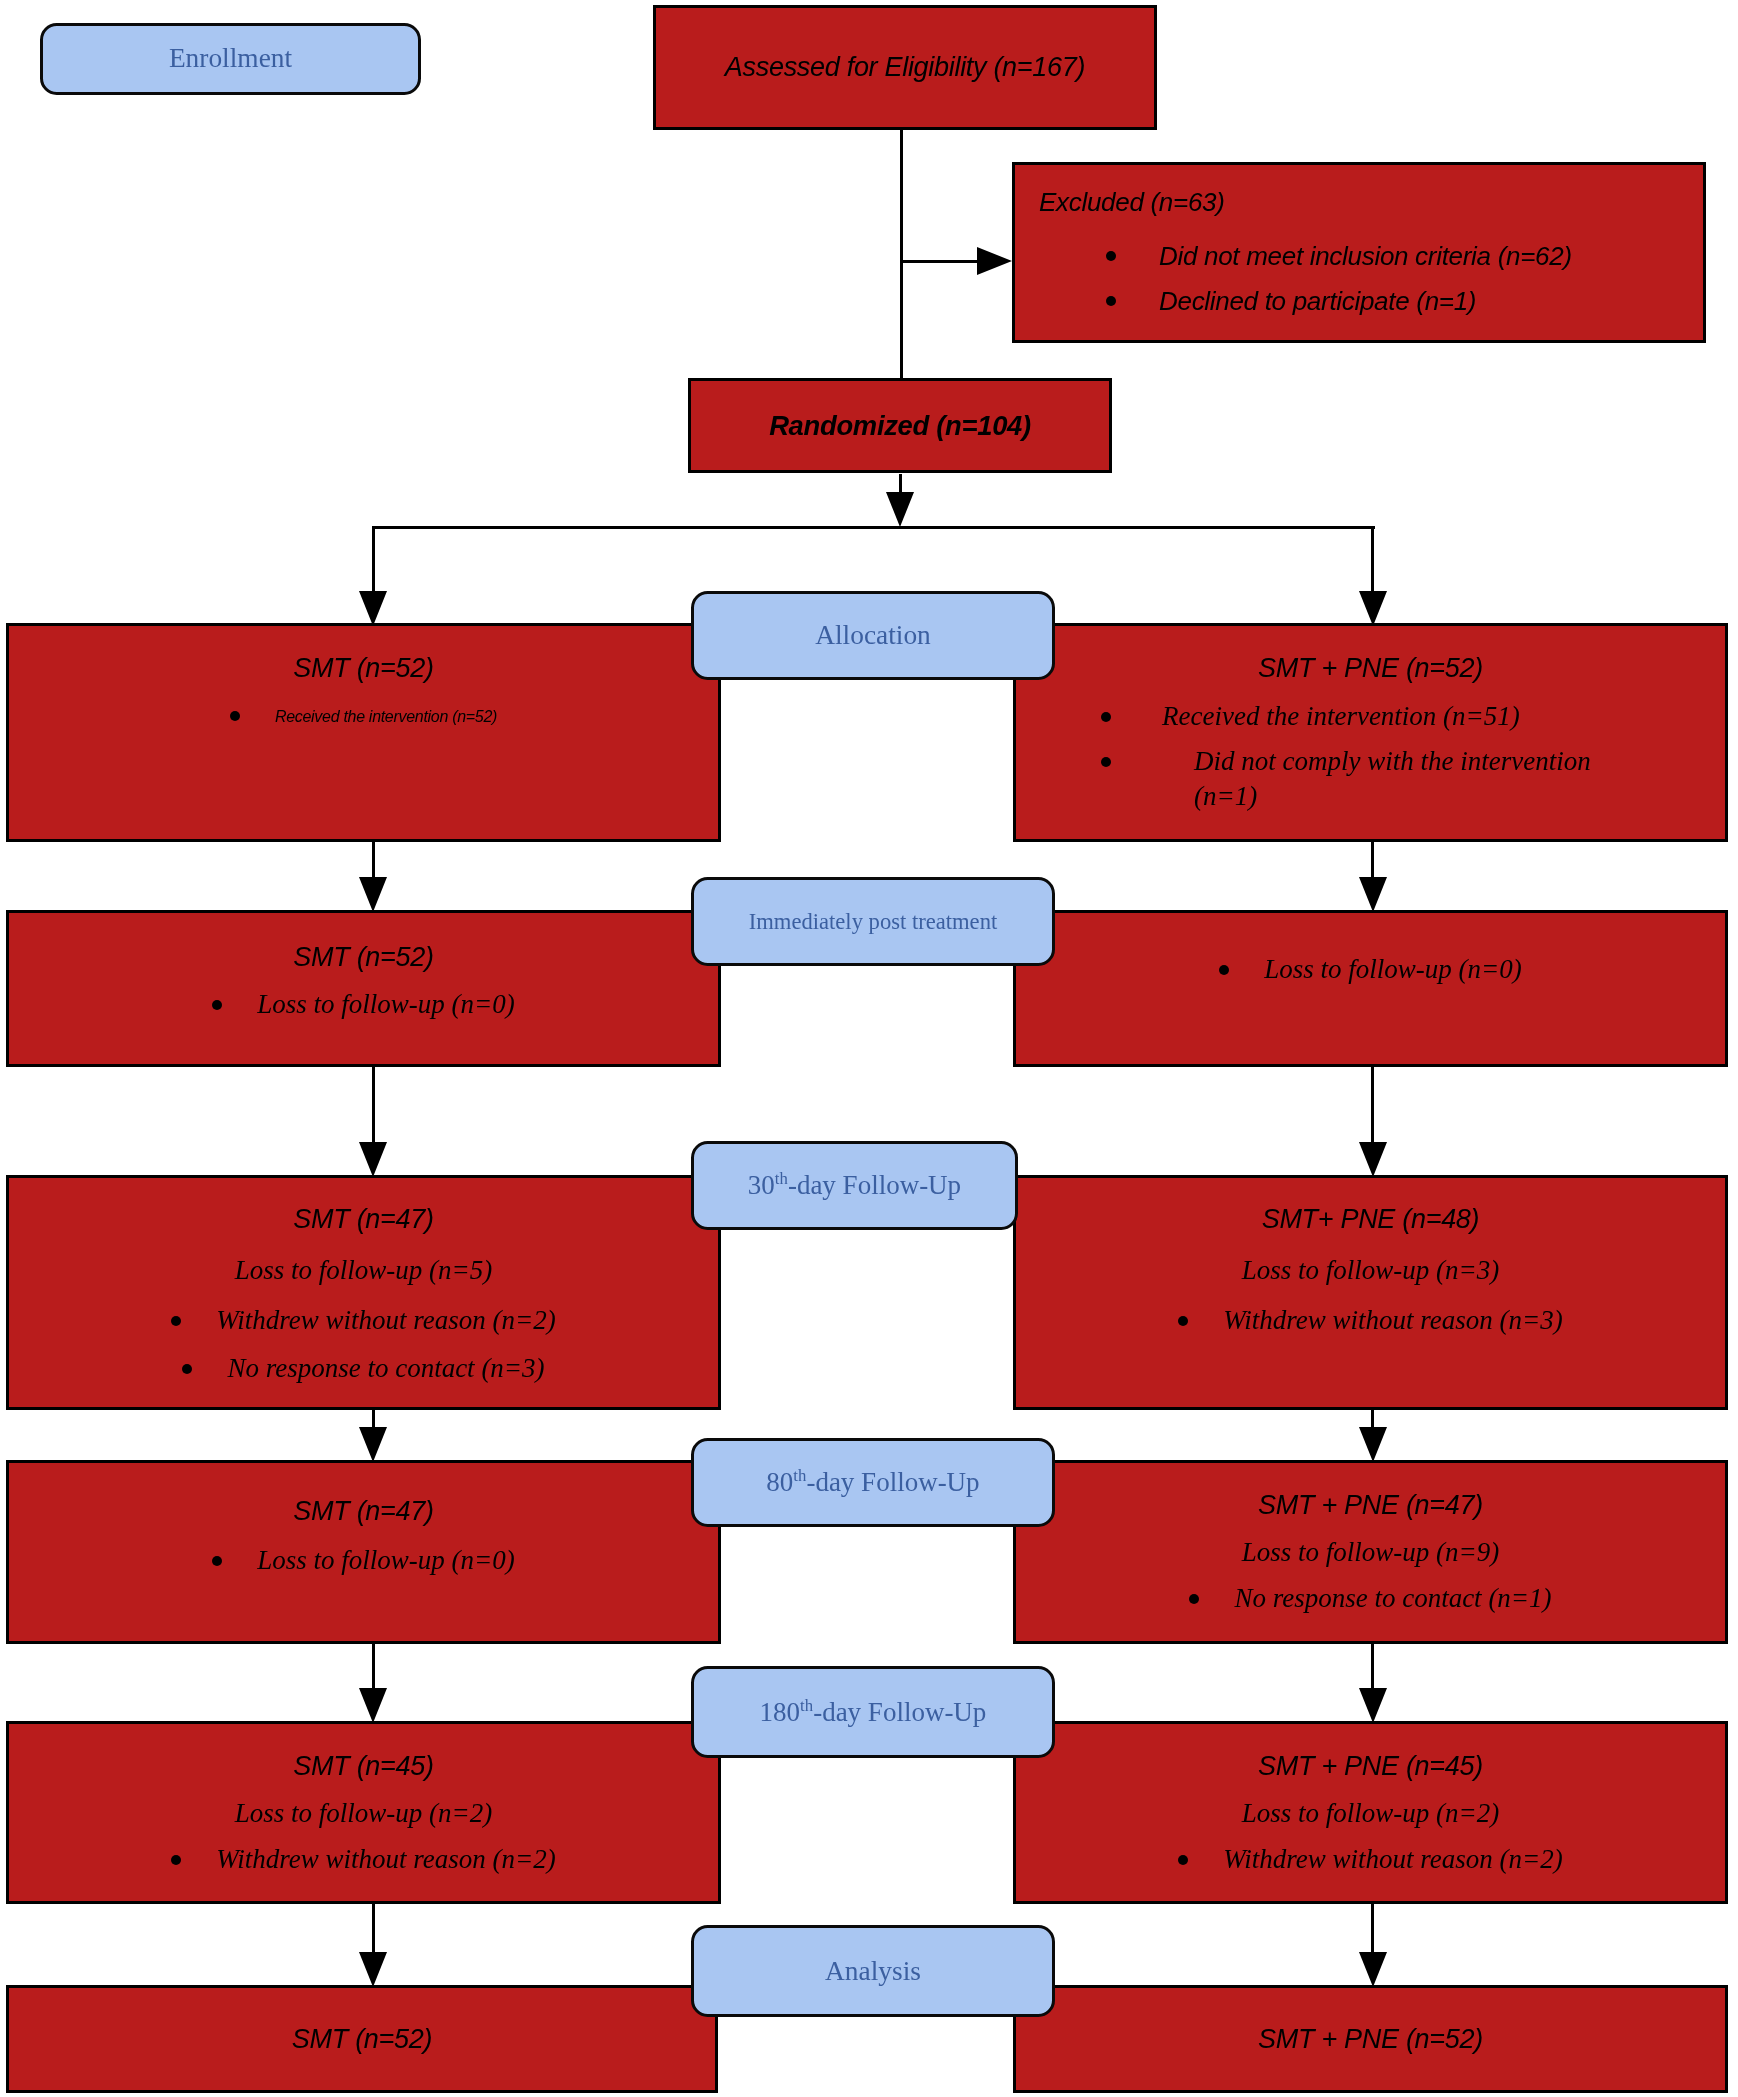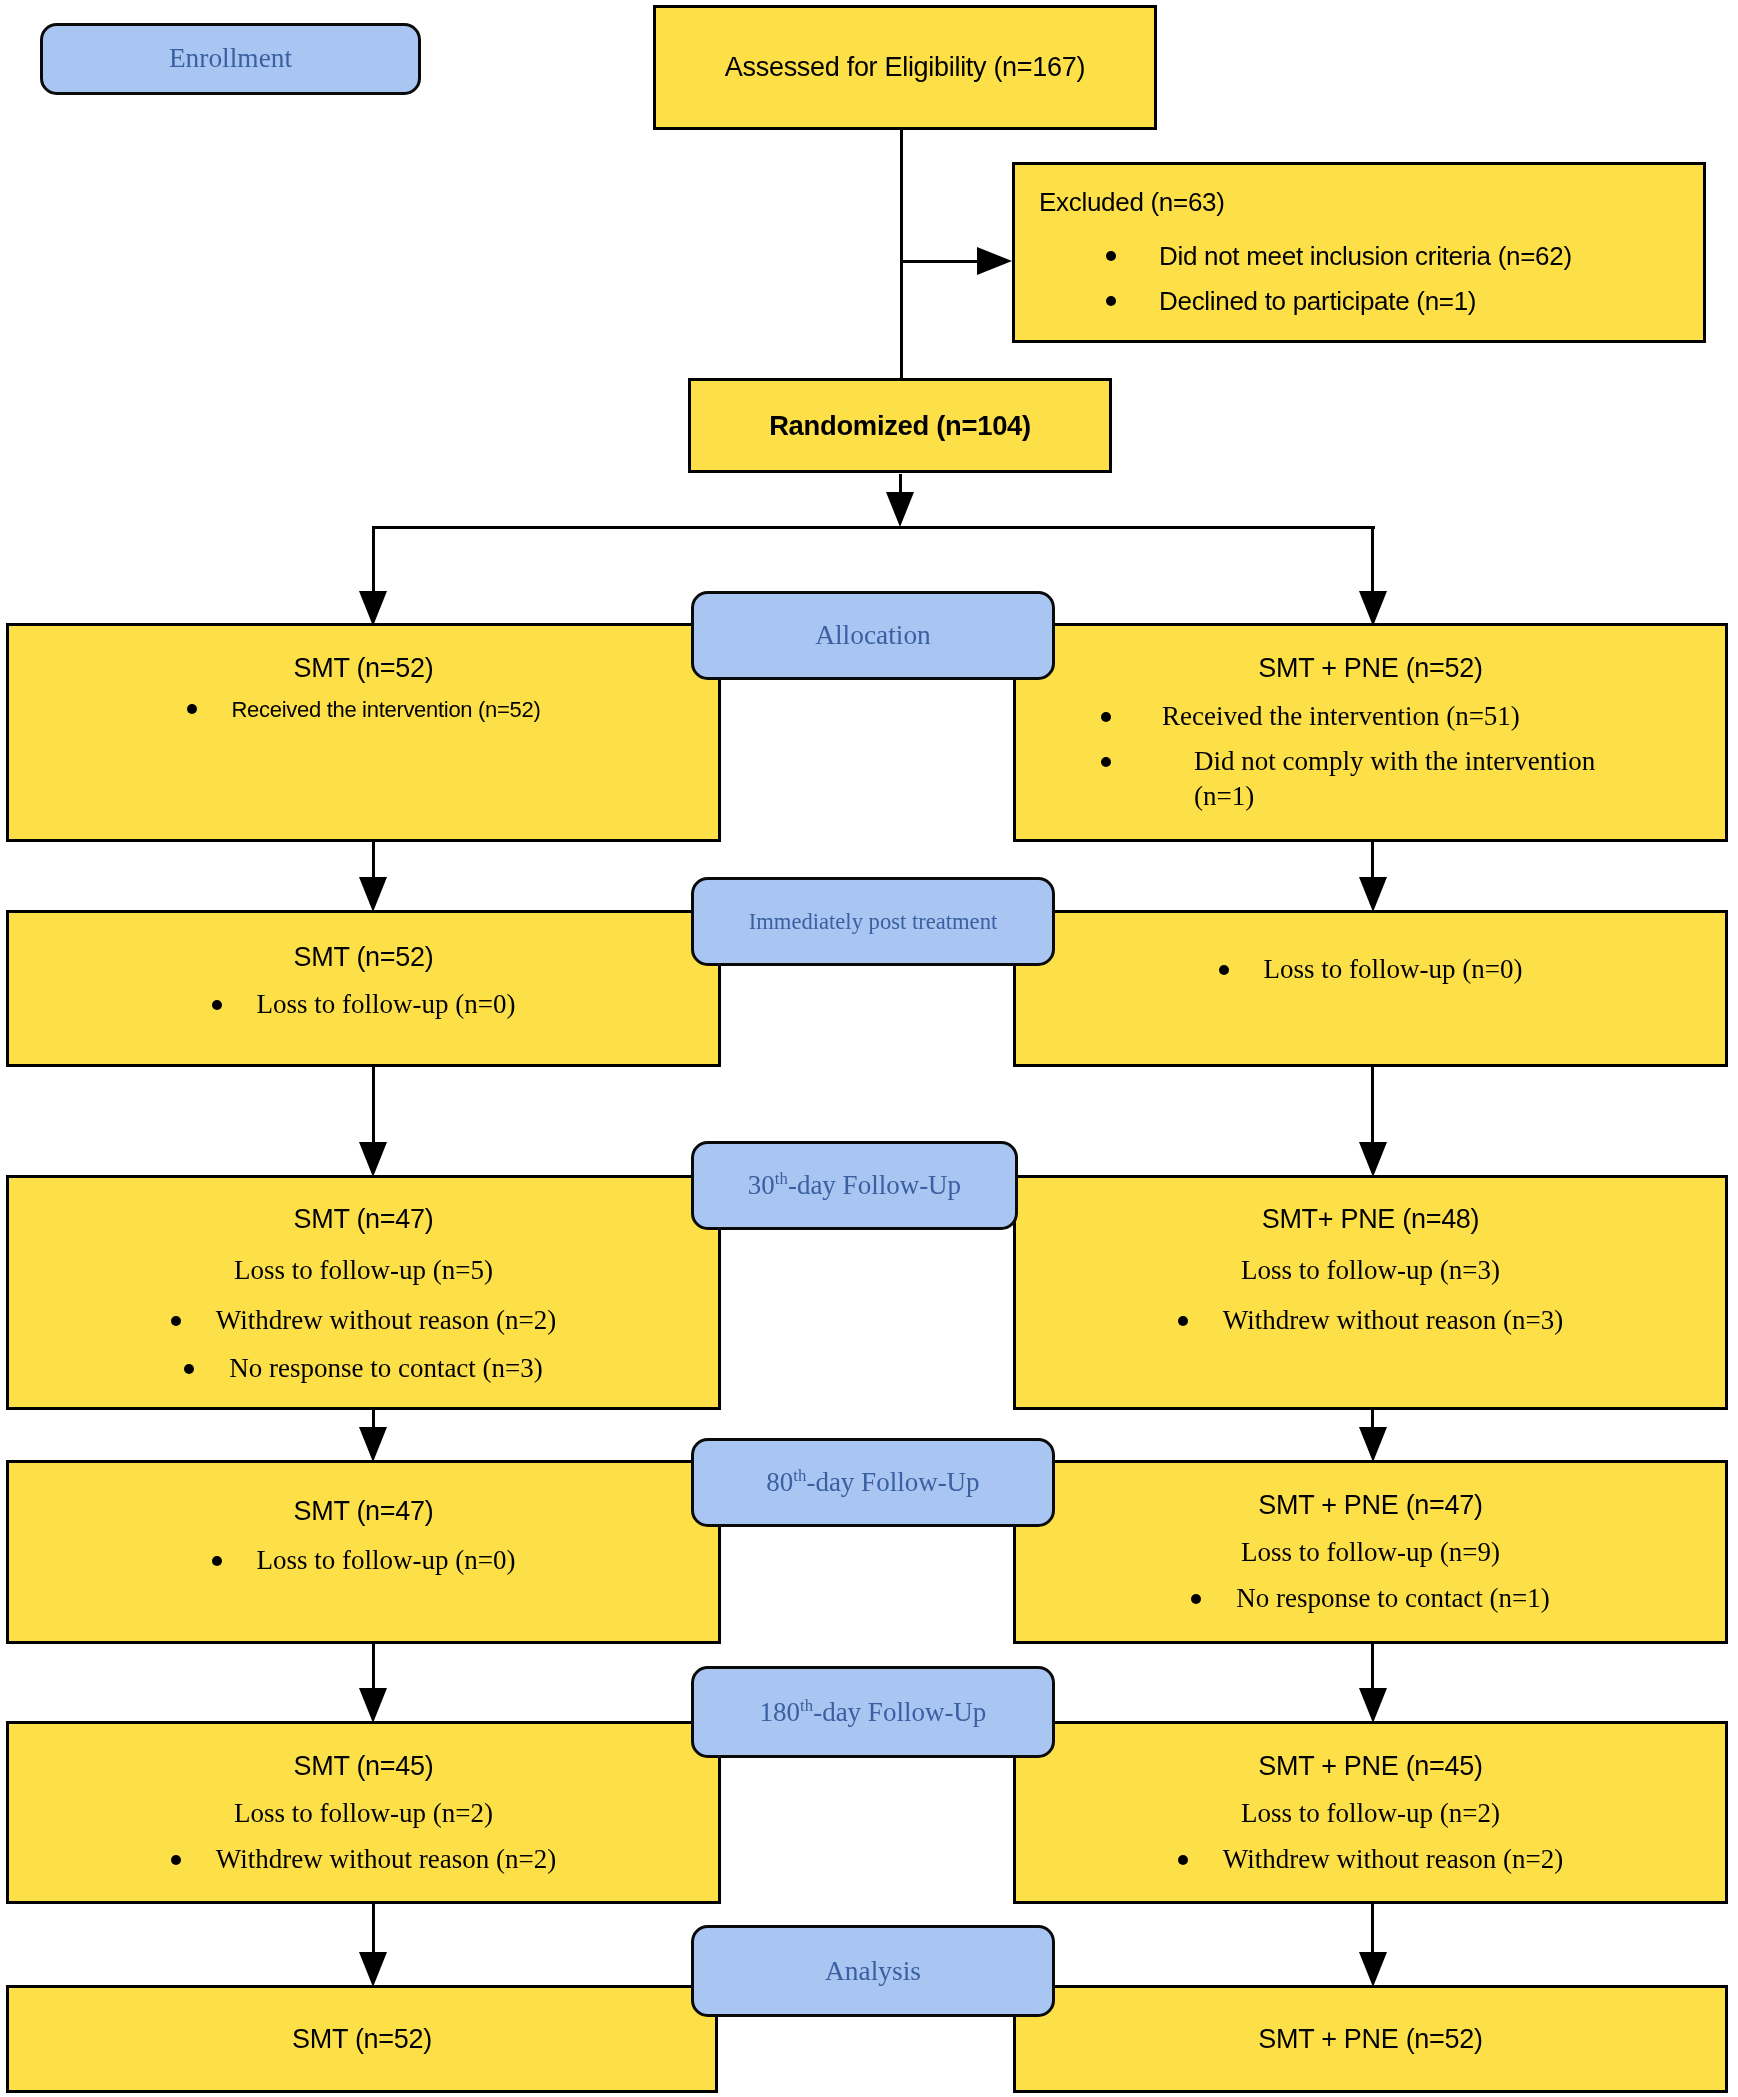--- a/index.html
+++ b/index.html
@@ -1,18 +1,18 @@
 <!DOCTYPE html>
 <html style="font-size:9.5px"><head>
 <meta charset="utf-8">
 <style>
   html,body{margin:0;padding:0;background:#ffffff;}
   #canvas{position:relative;width:1739px;height:2097px;background:#ffffff;overflow:hidden;}
 
-  .box{position:absolute;background:#fde047;border:3.6px solid #000;box-sizing:border-box;z-index:2;}
+  .box{position:absolute;background:#b91c1c;border:3.6px solid #000;box-sizing:border-box;z-index:2;font-style:italic;}
   .blue{position:absolute;background:#A9C6F2;border:3px solid #0a0a0a;border-radius:16.7px;
         box-sizing:border-box;display:flex;align-items:center;justify-content:center;
         color:#3B5FA0;font-family:"Liberation Serif",serif;z-index:6;text-align:center;}
   .blue sup{font-size:0.62em;line-height:0;}
 
   .vl{position:absolute;width:3px;background:#000;z-index:1;}
   .hl{position:absolute;height:3px;background:#000;z-index:1;}
   .ad{position:absolute;width:0;height:0;border-left:14.3px solid transparent;
       border-right:14.3px solid transparent;border-top:35px solid #000;z-index:3;}
   .ar{position:absolute;width:0;height:0;border-top:14.3px solid transparent;
@@ -110,21 +110,21 @@
       <span class="dot" style="margin-right:43px;"></span><span>Declined to participate (n=1)</span>
     </div>
   </div>
 
   <div class="box" style="left:688px;top:378px;width:424px;height:95px;display:flex;align-items:center;justify-content:center;">
     <div class="ln sans bold" style="font-size:27.4px;">Randomized (n=104)</div>
   </div>
 
   <div class="box" style="left:6px;top:623px;width:715px;height:219px;padding-top:25px;">
     <div class="ln sans">SMT (n=52)</div>
-    <div class="ln sans" style="margin-top:6px;font-size:22px;">
+    <div class="ln sans" style="margin-top:13px;font-size:16px;">
       <span class="dot"></span><span>Received the intervention (n=52)</span>
     </div>
   </div>
 
   <div class="box" style="left:1013px;top:623px;width:715px;height:219px;padding-top:25px;">
     <div class="ln sans">SMT + PNE (n=52)</div>
     <div class="ln serif leftal" style="margin-top:13px;margin-left:85px;display:flex;gap:16px;">
       <span class="dot" style="margin-top:13px;flex:0 0 auto;"></span>
         <span style="width:453px;">Received the intervention (n=51)</span>
     </div>

